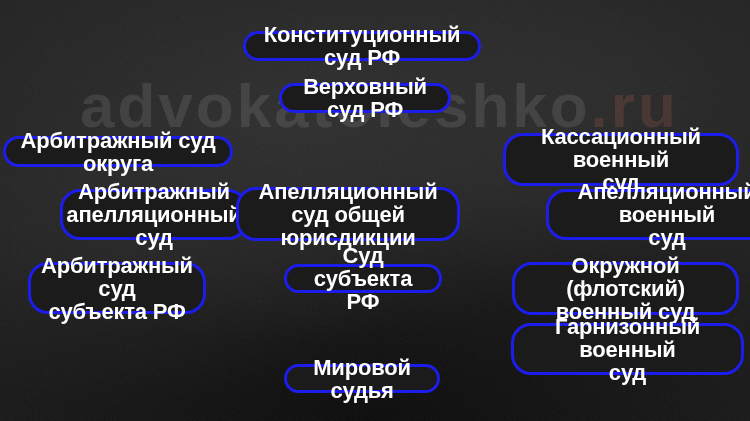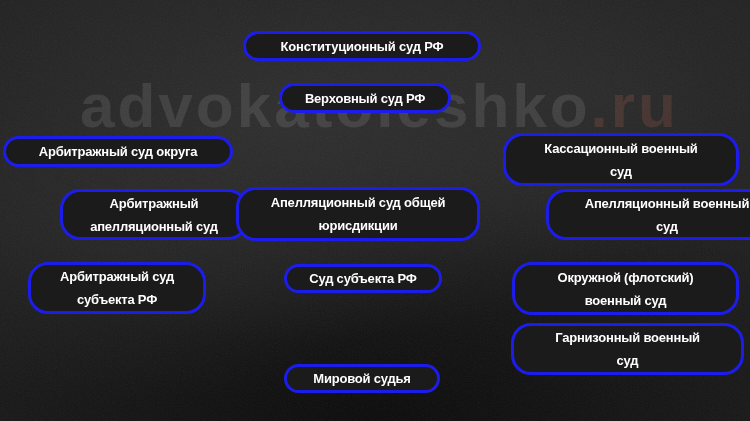--- a/index.html
+++ b/index.html
@@ -45,21 +45,21 @@
     align-items: center;
     justify-content: center;
     background: var(--node-bg, #1b1b1b);
     border: 3px solid var(--node-border, #1d1deb);
     border-radius: 16px;
     padding: 0 8px;
   }
   .node.h2 { border-radius: 20px; }
   .node .label {
     color: var(--node-text, #ffffff);
-    font-size: 13px;
+    font-size: 22px;
     font-weight: bold;
     line-height: 23px;
     letter-spacing: -0.2px;
     text-align: center;
     white-space: pre-line;
   }
 </style>
 </head>
 <body>
 
@@ -91,21 +91,21 @@
   <div class="node h2" style="left:503px; top:133px; width:236px; height:53px;justify-content:center;">
     <span class="label">Кассационный военный
 суд</span>
   </div>
 
   <div class="node h2" style="left:22px; top:189px; width:188px; height:51px;margin-left:38px;">
     <span class="label">Арбитражный
 апелляционный суд</span>
   </div>
 
-  <div class="node h2" style="left:236px; top:187px; width:244px; height:54px;">
+  <div class="node h2" style="left:236px; top:187px; width:224px; height:54px;">
     <span class="label">Апелляционный суд общей
 юрисдикции</span>
   </div>
 
   <div class="node h2" style="left:499px; top:189px; width:242px; height:51px;margin-left:47px;">
     <span class="label">Апелляционный военный
 суд</span>
   </div>
 
   <div class="node" style="left:284px; top:264px; width:158px; height:29px;">

